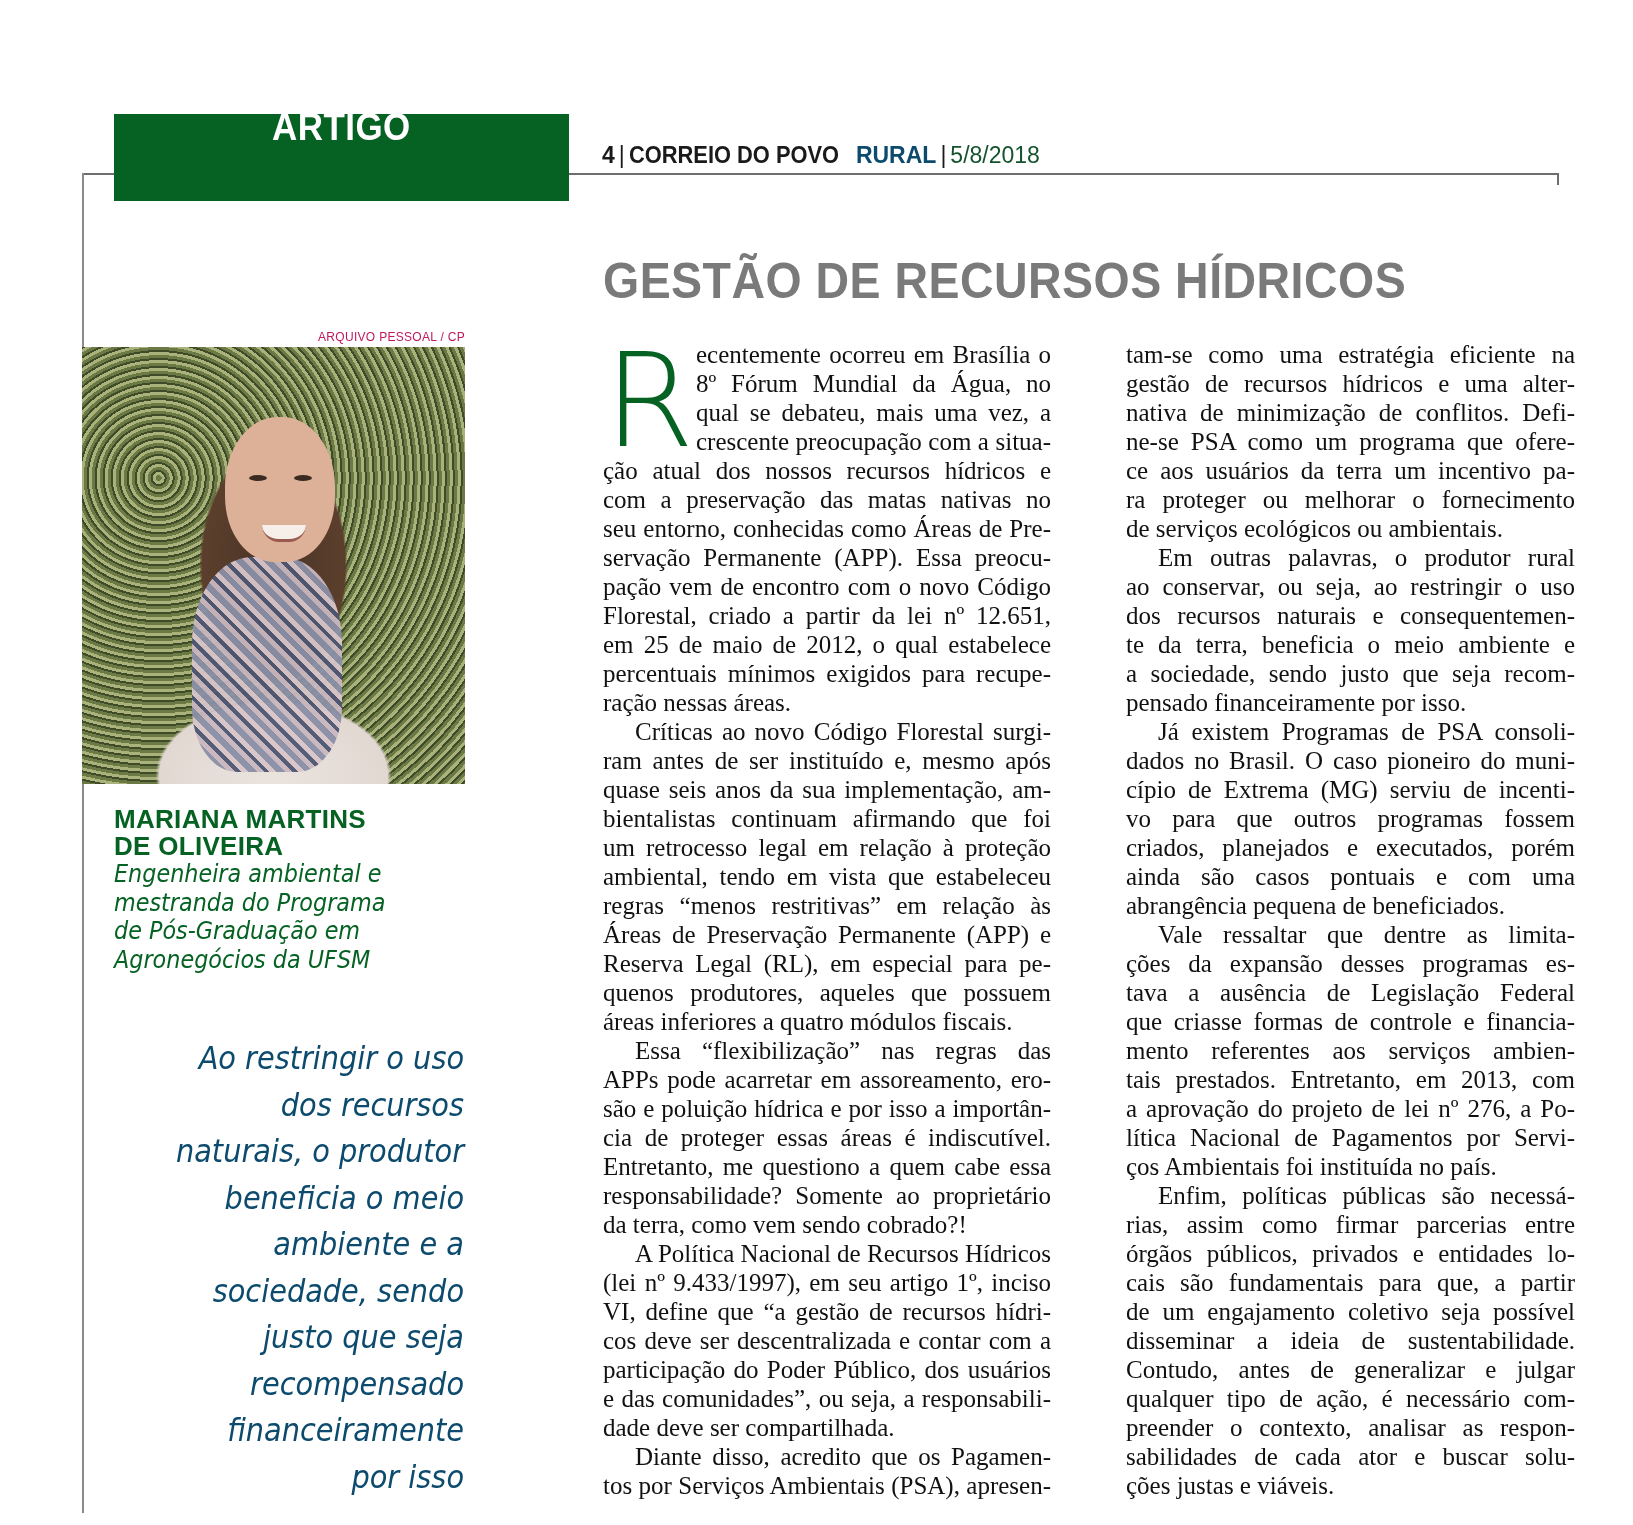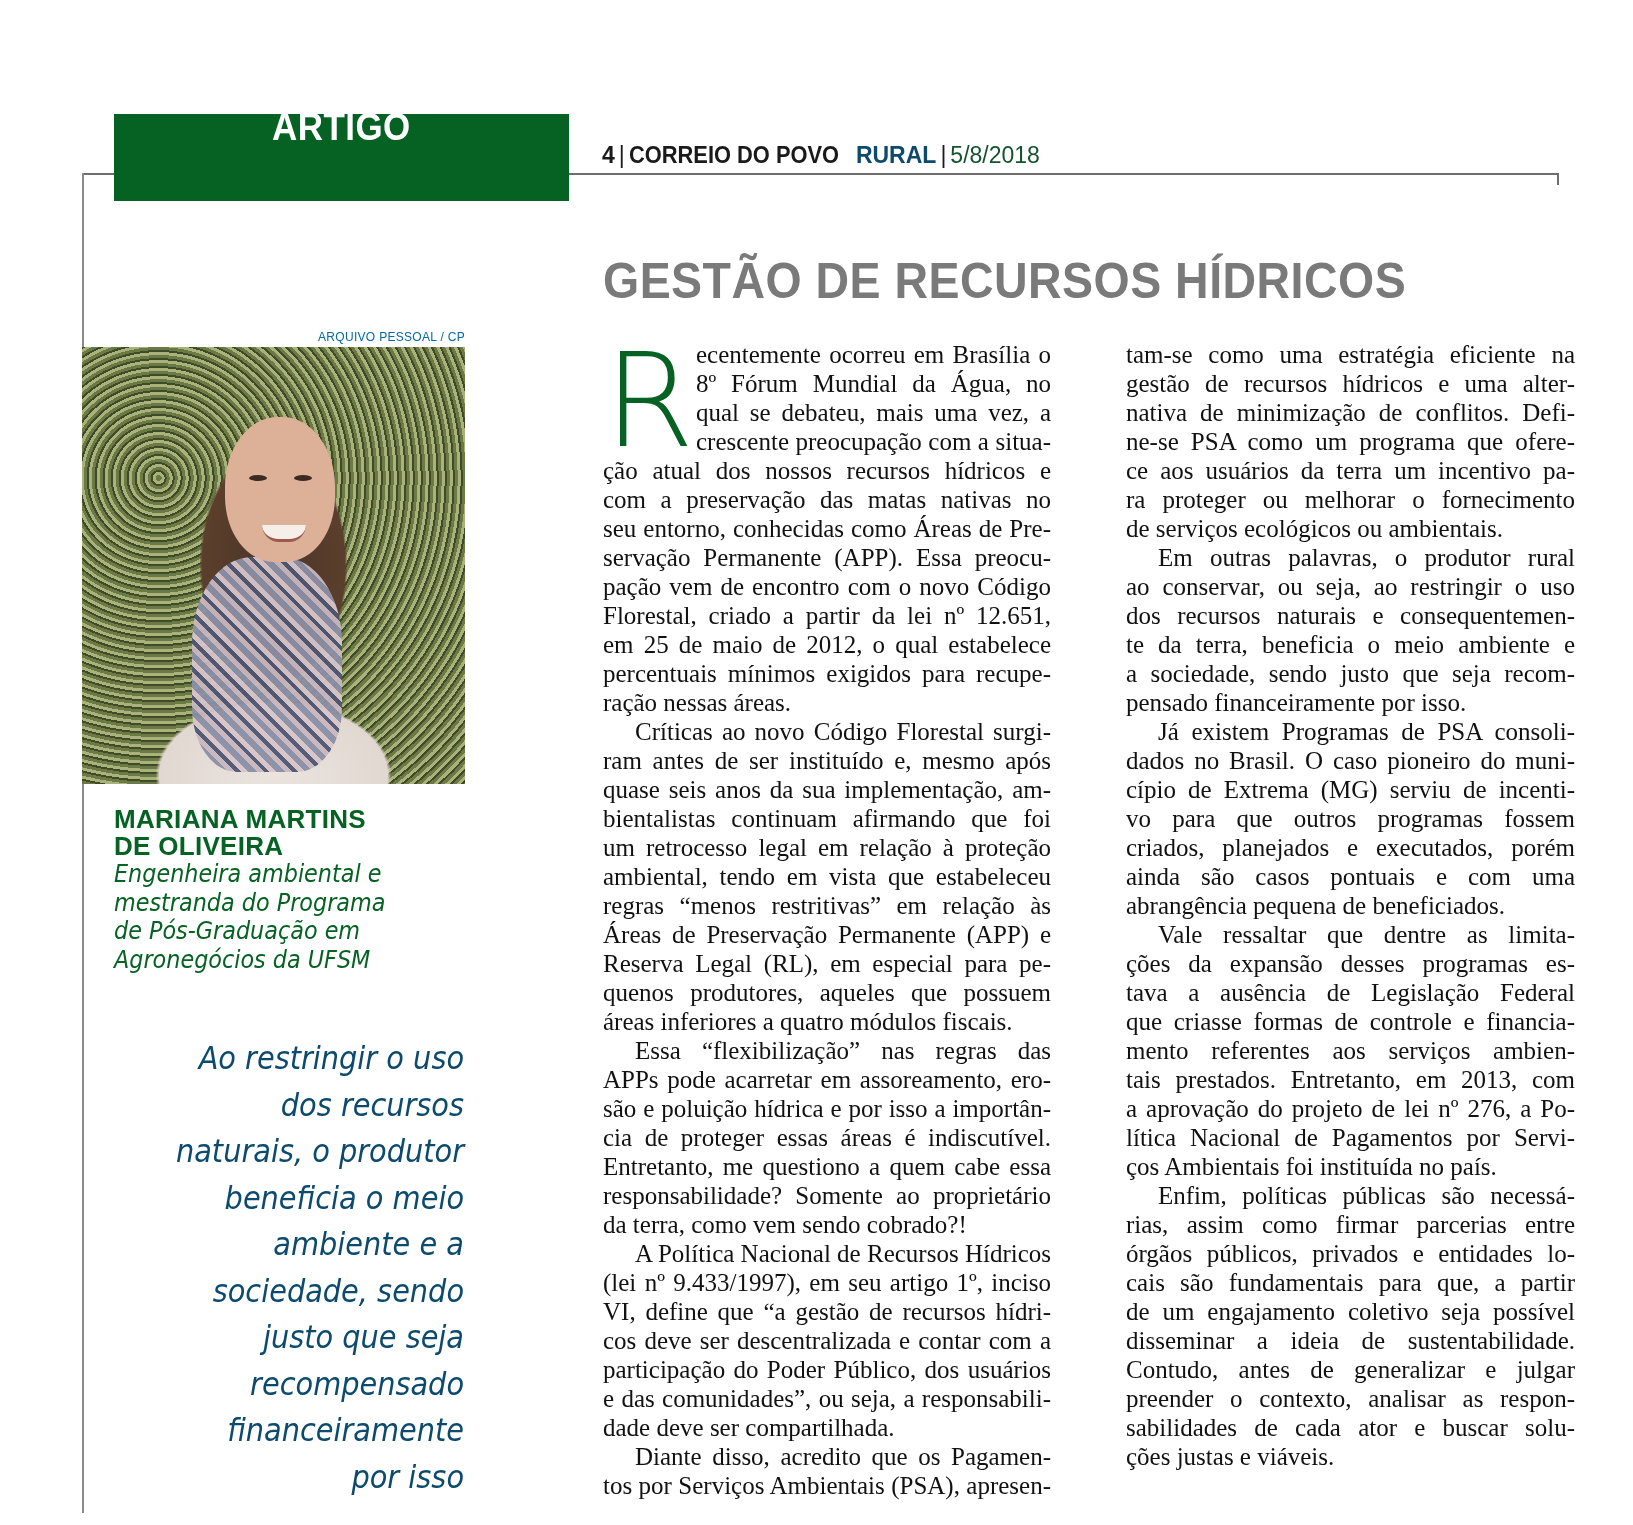--- a/index.html
+++ b/index.html
@@ -14,21 +14,21 @@
 
   .masthead { position: absolute; left: 602px; top: 142px; font-family: "Liberation Sans", sans-serif; font-size: 23px; white-space: nowrap; display: flex; align-items: baseline; }
   .masthead .pg { font-weight: 700; color: #1a1a1a; }
   .masthead .sep { color: #1a1a1a; margin: 0 4px; font-weight: 400; }
   .masthead .paper { font-weight: 700; color: #1a1a1a; transform: scaleX(0.95); transform-origin: left; }
   .masthead .rural { font-weight: 700; color: #0c4a6e; margin-left: 6px; }
   .masthead .date { color: #14532d; font-weight: 400; }
 
   .headline { position: absolute; left: 603px; top: 252px; font-family: "Liberation Sans", sans-serif; font-weight: 700; font-size: 50px; color: #7a7a7a; letter-spacing: 0.5px; white-space: nowrap; transform: scaleX(0.93); transform-origin: left; }
 
-  .photo-credit { position: absolute; left: 290px; top: 330px; width: 175px; text-align: right; font-family: "Liberation Sans", sans-serif; font-size: 12px; color: #0369a1; letter-spacing: 0.3px; }
+  .photo-credit { position: absolute; left: 290px; top: 330px; width: 175px; text-align: right; font-family: "Liberation Sans", sans-serif; font-size: 12px; color: #be185d; letter-spacing: 0.3px; }
 
   .photo { position: absolute; left: 82px; top: 347px; width: 383px; height: 437px; overflow: hidden;
     background:
       radial-gradient(ellipse 70px 90px at 50% 36%, #d9b197 0%, #cda084 60%, rgba(0,0,0,0) 62%),
       radial-gradient(ellipse 130px 210px at 50% 50%, #4a3326 0%, #5b3f2c 55%, rgba(0,0,0,0) 57%),
       radial-gradient(ellipse 190px 120px at 50% 98%, #eae3de 0%, #e2d8d2 60%, rgba(0,0,0,0) 62%),
       repeating-radial-gradient(circle at 20% 30%, #6b7a45 0 3px, #a9b27a 3px 6px, #3f4a28 6px 8px),
       #7b8650; }
   .photo .scarf { position: absolute; left: 110px; top: 210px; width: 150px; height: 215px; border-radius: 40% 40% 30% 30%;
     background: repeating-linear-gradient(45deg, #8a8fa6 0 6px, #c9b7bf 6px 11px, #4d5672 11px 15px, #d8c5c9 15px 20px); opacity: 0.95; }
@@ -183,16 +183,17 @@
     <span class="line">a aprovação do projeto de lei nº 276, a Po-</span>
     <span class="line">lítica Nacional de Pagamentos por Servi-</span>
     <span class="line last">ços Ambientais foi instituída no país.</span>
     <span class="line indent">Enfim, políticas públicas são necessá-</span>
     <span class="line">rias, assim como firmar parcerias entre</span>
     <span class="line">órgãos públicos, privados e entidades lo-</span>
     <span class="line">cais são fundamentais para que, a partir</span>
     <span class="line">de um engajamento coletivo seja possível</span>
     <span class="line">disseminar a ideia de sustentabilidade.</span>
     <span class="line">Contudo, antes de generalizar e julgar</span>
+    <span class="line">qualquer tipo de ação, é necessário com-</span>
     <span class="line">preender o contexto, analisar as respon-</span>
     <span class="line">sabilidades de cada ator e buscar solu-</span>
     <span class="line last">ções justas e viáveis.</span>
   </div>
 
 </body></html>

